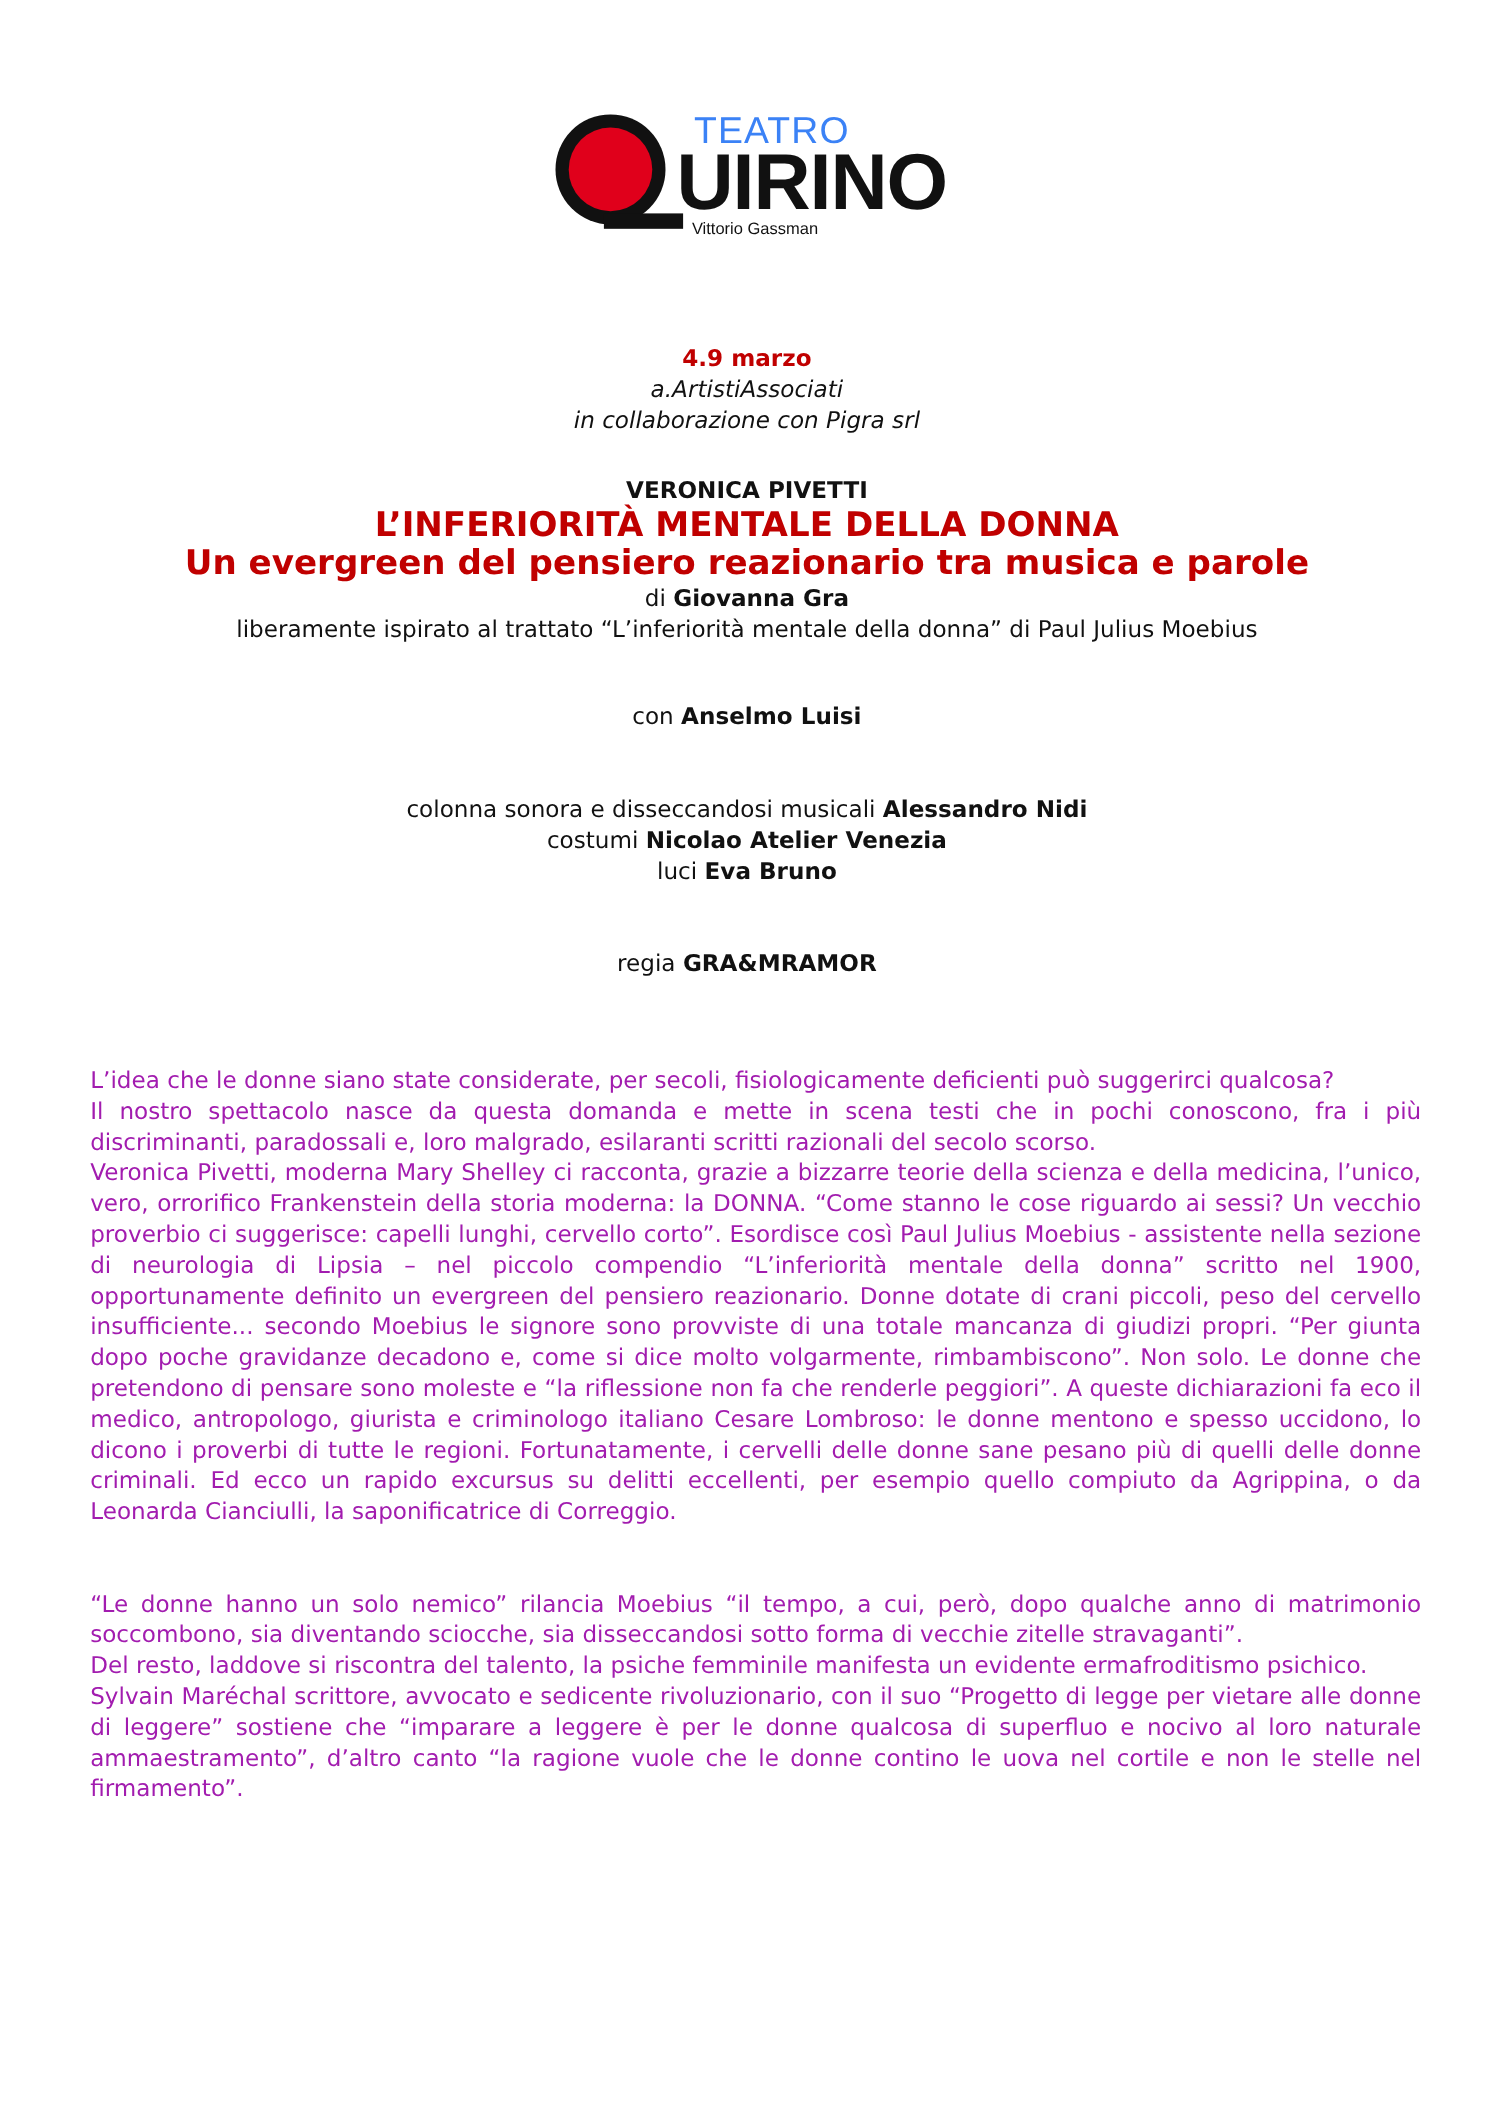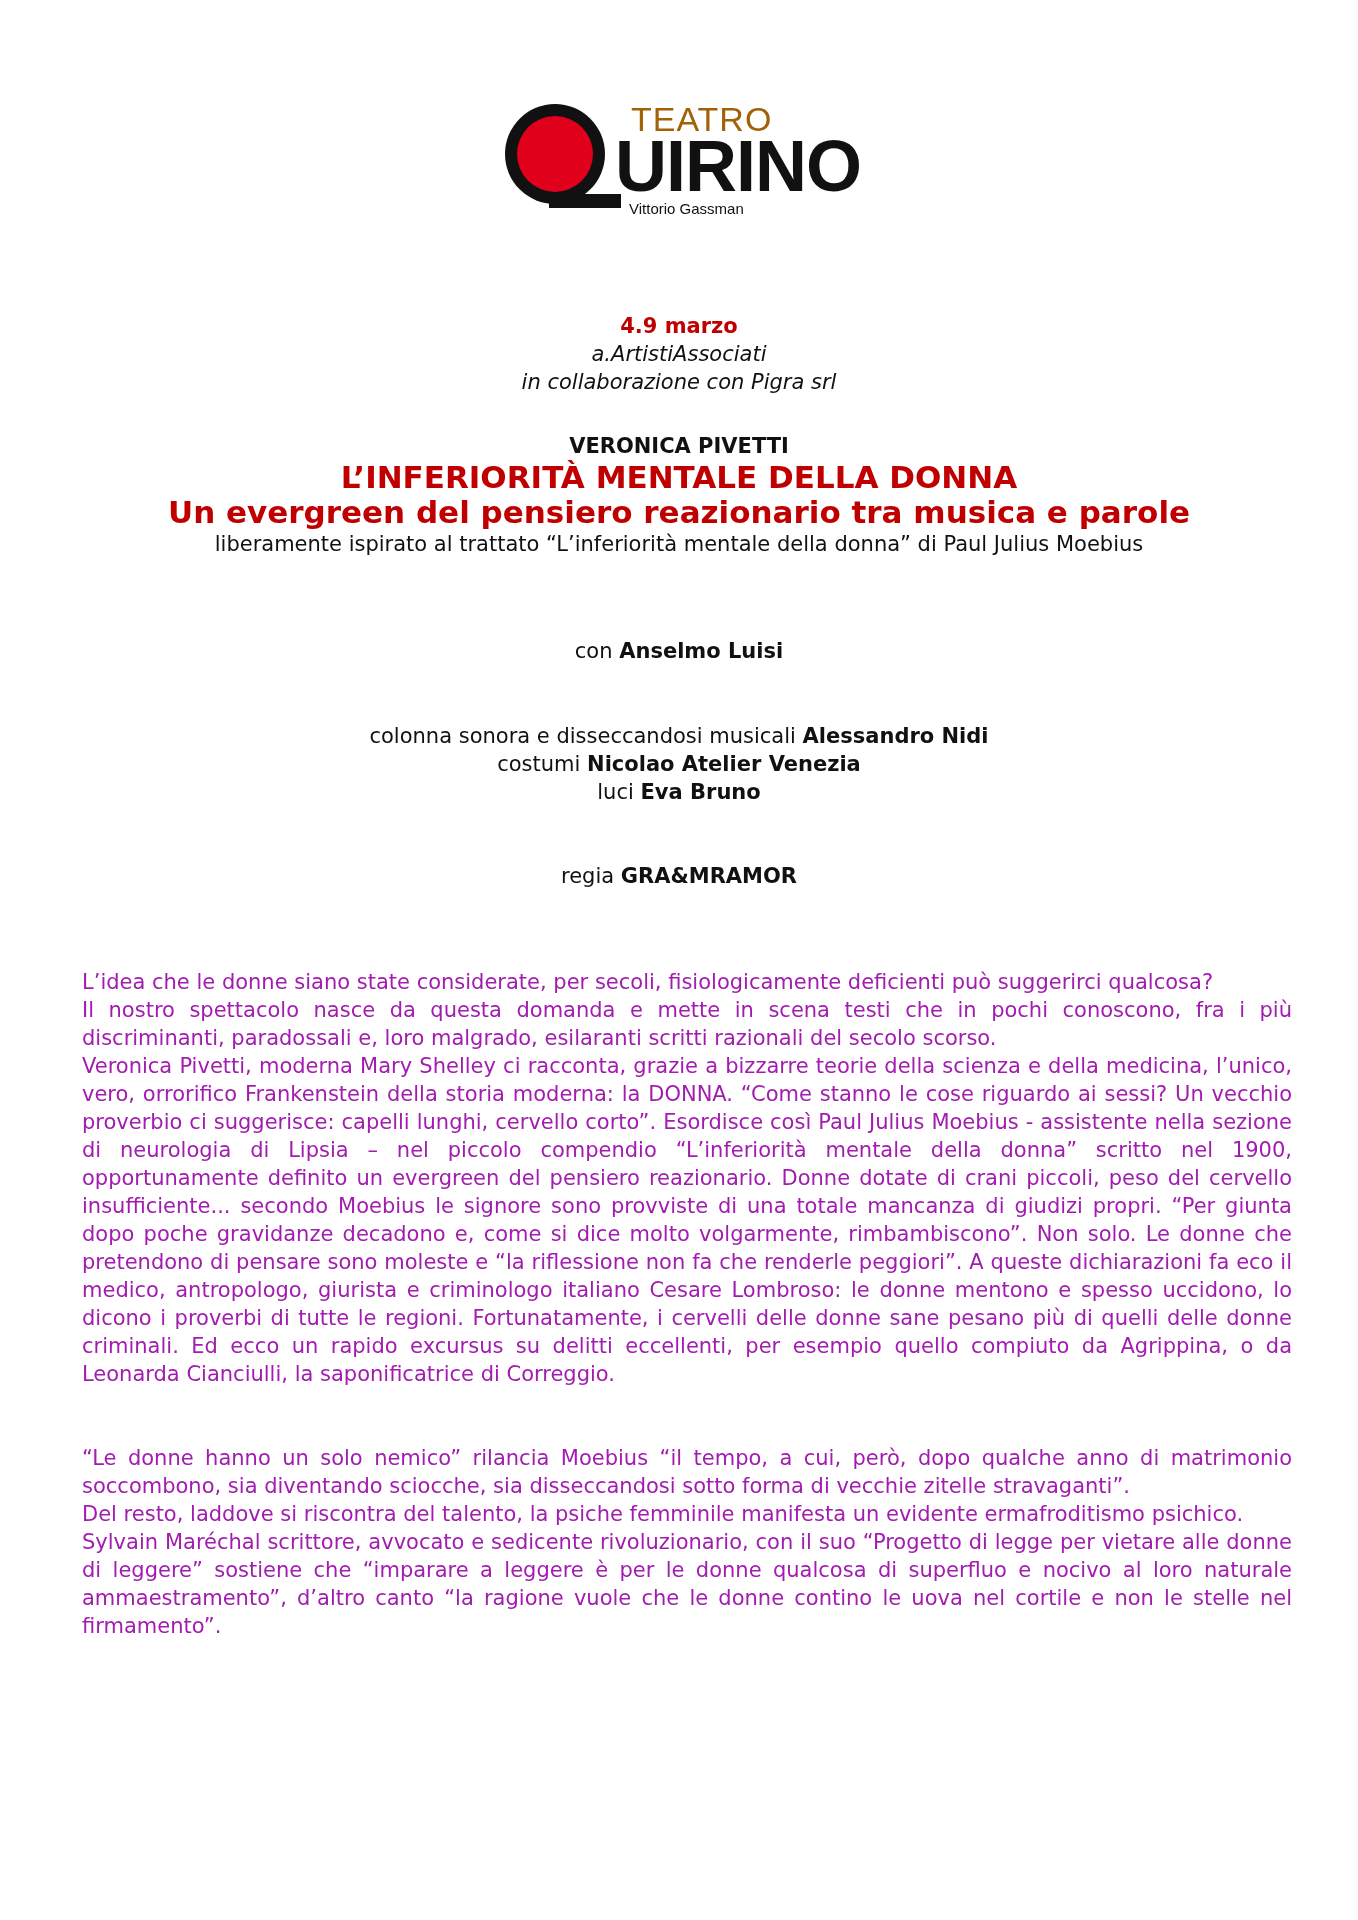--- a/index.html
+++ b/index.html
@@ -25,21 +25,21 @@
     }
     .logo svg { display: block; }
     .logo-word-small {
       position: absolute;
       left: 134px;
       top: 4px;
       font-family: "Liberation Sans", sans-serif;
       font-size: 34px;
       font-weight: 400;
       letter-spacing: 1px;
-      color: #a16207;
+      color: #3b82f6;
       line-height: 1;
     }
     .logo-word-big {
       position: absolute;
       left: 118px;
       top: 32px;
       font-family: "Liberation Sans", sans-serif;
       font-size: 72px;
       font-weight: 700;
       letter-spacing: -1px;
@@ -114,20 +114,24 @@
 <div class="center-block date-block">
   <div class="red b">4.9 marzo</div>
   <div class="i">a.ArtistiAssociati</div>
   <div class="i">in collaborazione con Pigra srl</div>
 </div>
 
 <div class="center-block title-block">
   <div class="b">VERONICA PIVETTI</div>
   <div class="big-red">L’INFERIORITÀ MENTALE DELLA DONNA</div>
   <div class="big-red">Un evergreen del pensiero reazionario tra musica e parole</div>
+  <div>
+    <span>di</span>
+    <span class="b">Giovanna Gra</span>
+  </div>
   <div>liberamente ispirato al trattato “L’inferiorità mentale della donna” di Paul Julius Moebius</div>
 </div>
 
 <div class="center-block cast-block">
   <span>con</span>
   <span class="b">Anselmo Luisi</span>
 </div>
 
 <div class="center-block credits-block">
   <div>

